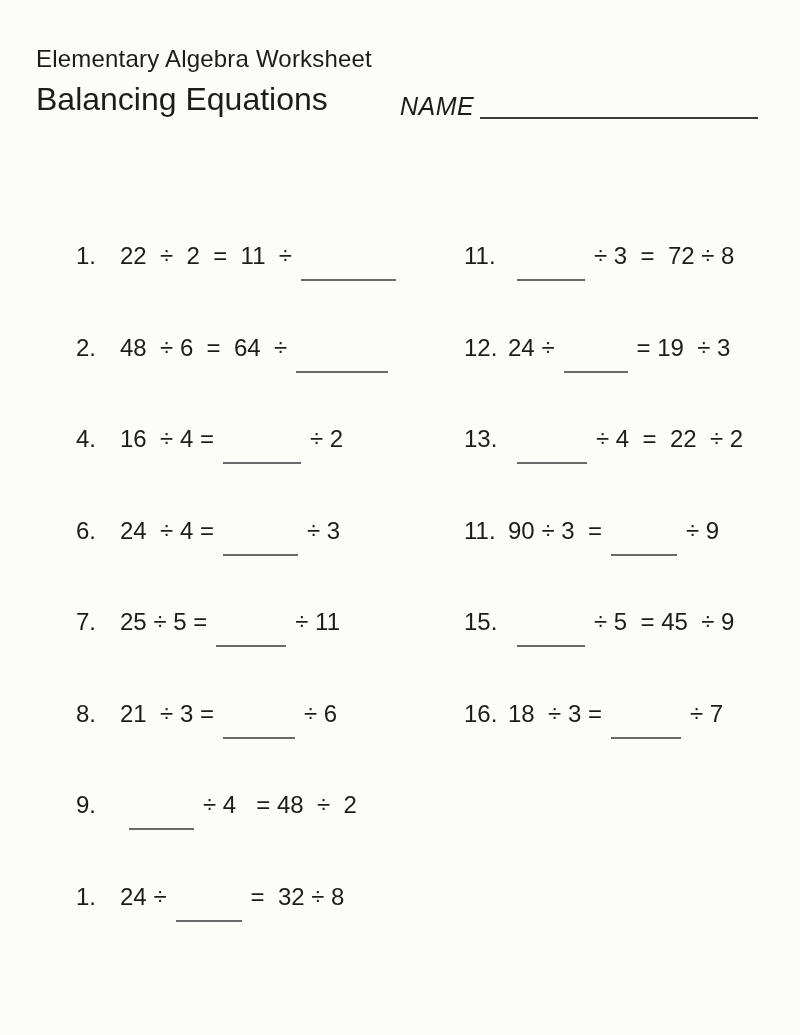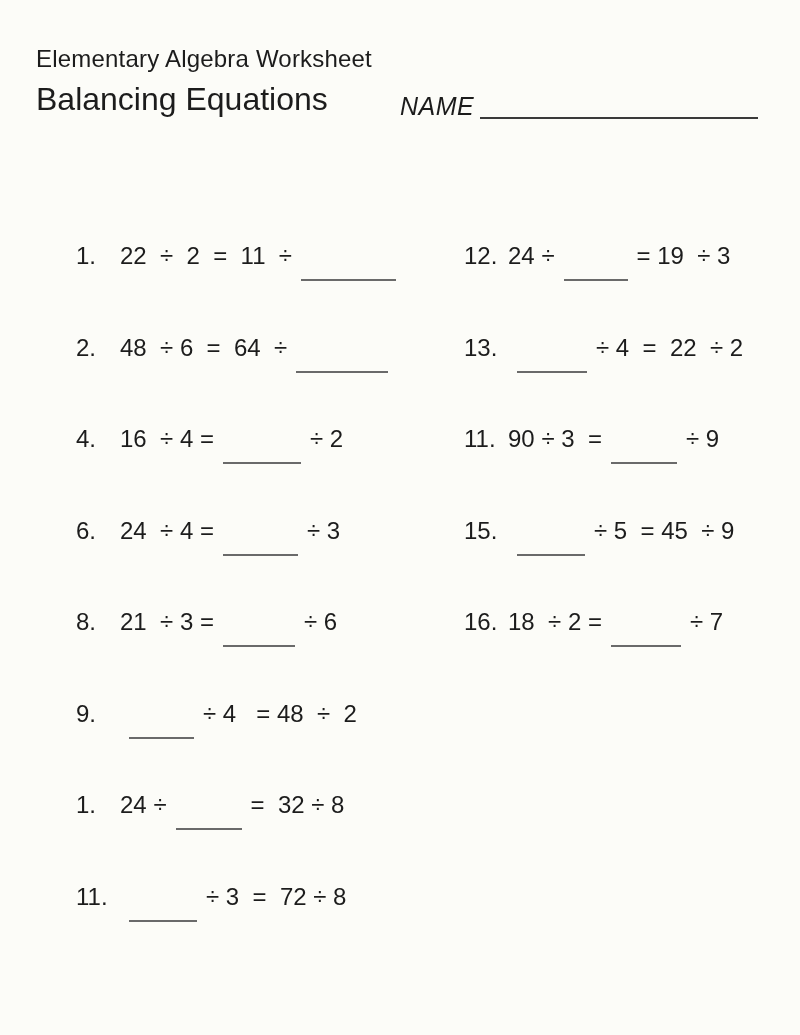--- a/index.html
+++ b/index.html
@@ -107,20 +107,23 @@
 
     <div class="problem">
       <span class="pnum">4.</span><span class="ptext">16  ÷ 4 =</span><span class="blank" style="width: 78px;"></span><span class="ptext">÷ 2</span>
     </div>
 
 
     <div class="problem">
       <span class="pnum">6.</span><span class="ptext">24  ÷ 4 =</span><span class="blank" style="width: 75px;"></span><span class="ptext">÷ 3</span>
     </div>
 
+    <div class="problem">
+      <span class="pnum">7.</span><span class="ptext">25 ÷ 5 =</span><span class="blank" style="width: 70px;"></span><span class="ptext">÷ 11</span>
+    </div>
 
     <div class="problem">
       <span class="pnum">8.</span><span class="ptext">21  ÷ 3 =</span><span class="blank" style="width: 72px;"></span><span class="ptext">÷ 6</span>
     </div>
 
     <div class="problem">
       <span class="pnum">9.</span><span class="ptext"></span><span class="blank" style="width: 65px;"></span><span class="ptext">÷ 4   = 48  ÷  2</span>
     </div>
 
     <div class="problem">
@@ -141,17 +144,17 @@
 
     <div class="problem">
       <span class="pnum">11.</span><span class="ptext">90 ÷ 3  =</span><span class="blank" style="width: 66px;"></span><span class="ptext">÷ 9</span>
     </div>
 
     <div class="problem">
       <span class="pnum">15.</span><span class="ptext"></span><span class="blank" style="width: 68px;"></span><span class="ptext">÷ 5  = 45  ÷ 9</span>
     </div>
 
     <div class="problem">
-      <span class="pnum">16.</span><span class="ptext">18  ÷ 2 =</span><span class="blank" style="width: 70px;"></span><span class="ptext">÷ 7</span>
+      <span class="pnum">16.</span><span class="ptext">18  ÷ 3 =</span><span class="blank" style="width: 70px;"></span><span class="ptext">÷ 7</span>
     </div>
   </div>
 
 </div>
 
 </body></html>

